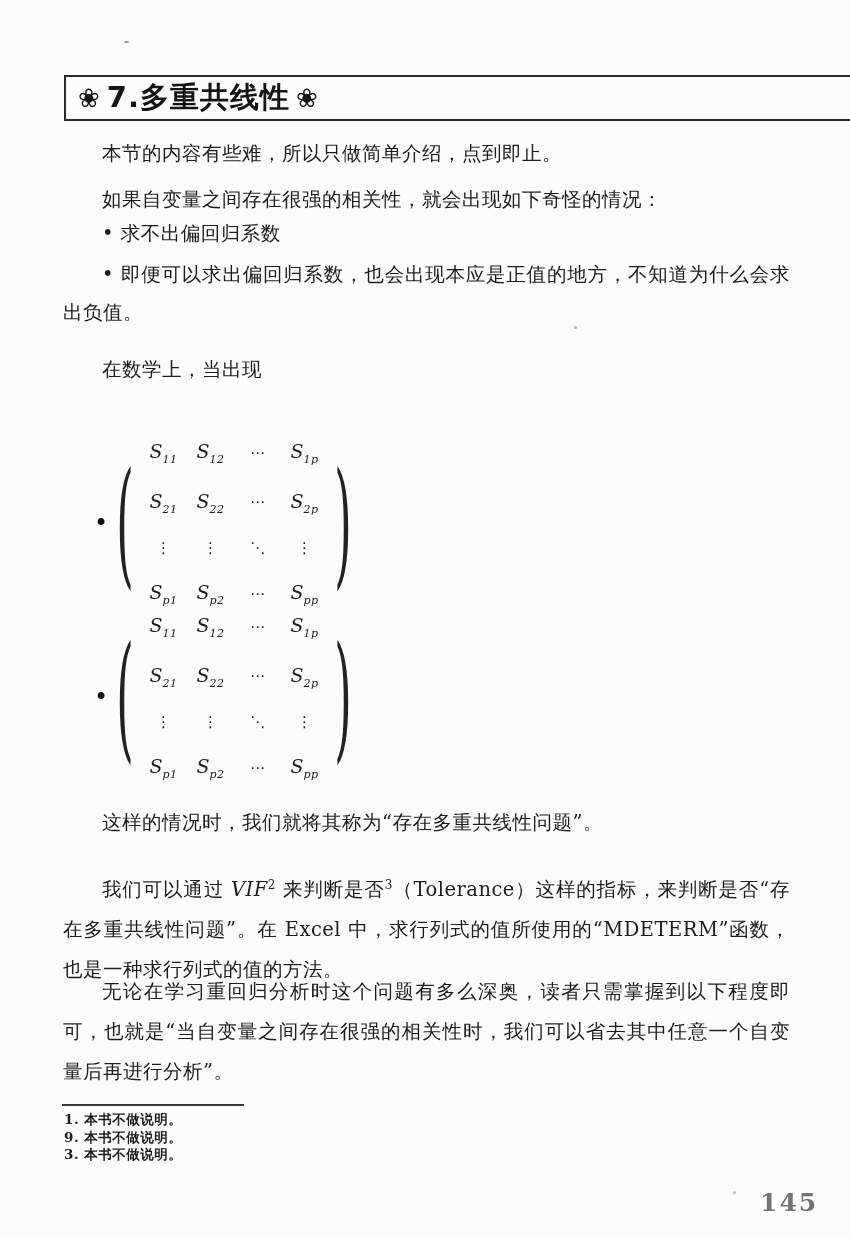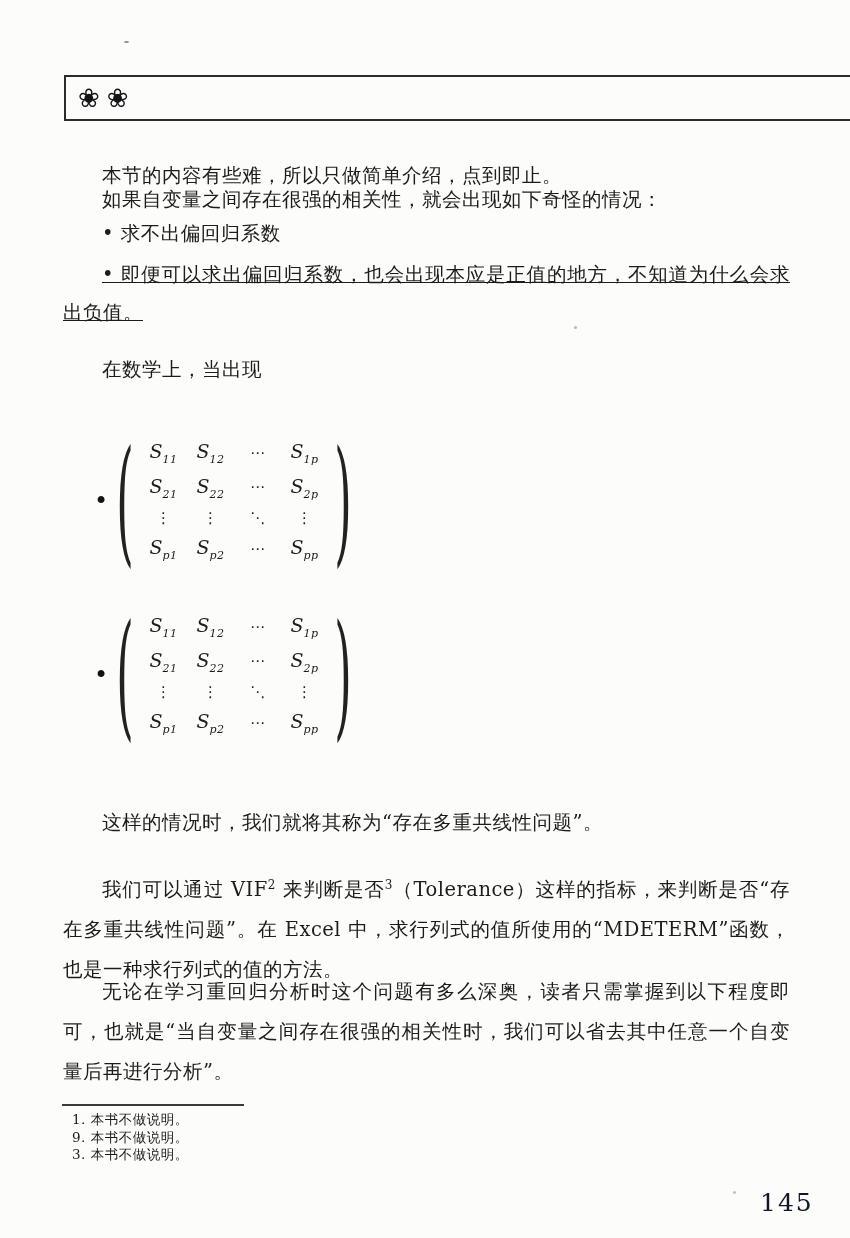--- a/index.html
+++ b/index.html
@@ -19,71 +19,72 @@
     font-weight:bold;font-size:29px;letter-spacing:1px;
     margin-left:12px;display:flex;align-items:center;gap:6px;color:#141414;
   }
   .flower{font-weight:normal;font-size:26px;line-height:1;}
   
   .para{
     position:absolute;left:63px;right:60px;margin:0;
     font-size:19.5px;line-height:39px;text-indent:2em;
     text-align:justify;letter-spacing:0.5px;
   }
-  #p1{top:156px;}
+  #p1{top:134px;}
   #p2{top:180px;}
   #b1{top:214px;}
-  #b2{top:256px;line-height:38px;text-decoration:underline;}
+  #b2{top:256px;line-height:38px;}
   #math-intro{top:350px;}
   #p3{top:803px;}
   #p4{top:870px;line-height:40px;}
   #p5{top:972px;line-height:40px;}
   .para sup, .mcap sup{font-size:12px;vertical-align:super;line-height:0;}
-  .vif{font-family:"DejaVu Serif",serif;}
+  .vif{font-style:italic;font-family:"DejaVu Serif",serif;}
   
   .mat{position:absolute;left:94px;display:flex;align-items:center;}
   #mat0{top:436px;}
   #mat1{top:610px;}
   .mbullet{font-size:24px;margin-right:6px;line-height:1;color:#111;}
   .paren{
     font-family:"DejaVu Serif",serif;font-size:56px;color:#222;
     display:inline-block;transform:scaleY(2.45) scaleX(0.8);line-height:1;
     font-weight:400;
   }
   .mgrid{
     display:grid;grid-template-columns:repeat(4,47px);
-    row-gap:9px;justify-items:center;align-items:center;
+    row-gap:24px;justify-items:center;align-items:center;
     padding:4px 4px;
   }
   .mcell{font-size:18px;white-space:nowrap;}
   .mcell i{font-family:"DejaVu Serif",serif;font-size:19px;}
   .mcell sub{font-size:11px;font-style:italic;letter-spacing:0.5px;}
   .mdots{font-family:"DejaVu Sans","Liberation Sans",sans-serif;font-size:15px;font-style:normal;color:#1c1c1c;}
   .mcap{font-size:20px;margin-left:14px;letter-spacing:0.5px;white-space:nowrap;}
   
   .fn-rule{position:absolute;left:62px;top:1104px;width:182px;border-top:2px solid #3a3a3a;}
-  .fn-list{position:absolute;left:72px;top:1111px;font-size:13.5px;line-height:17.5px;letter-spacing:0.5px;}
+  .fn-list{position:absolute;left:64px;top:1111px;font-size:13.5px;line-height:17.5px;letter-spacing:0.5px;font-weight:bold;}
   .fn-item{display:block;}
   
   .pageno{
     position:absolute;left:760px;top:1188px;
-    font-size:25px;letter-spacing:2px;color:#0f172a;
+    font-size:25px;letter-spacing:2px;color:#737373;font-weight:bold;
   }
   
   .speck{position:absolute;background:#8a8a8a;border-radius:50%;}
   #speck1{left:124px;top:41px;width:5px;height:2px;}
   #speck2{left:574px;top:326px;width:3px;height:3px;background:#b5b5b5;}
   #speck3{left:733px;top:1191px;width:3px;height:3px;background:#c0c0c0;}
 </style>
 </head>
 <body>
 
 <div class="title-box">
   <div class="title-text">
     <span class="flower">❀</span>
+    <span>7.多重共线性</span>
     <span class="flower">❀</span>
   </div>
 </div>
 
 <p class="para" id="p1">本节的内容有些难，所以只做简单介绍，点到即止。</p>
 <p class="para" id="p2">如果自变量之间存在很强的相关性，就会出现如下奇怪的情况：</p>
 <p class="para" id="b1">• 求不出偏回归系数</p>
 <p class="para" id="b2">• 即便可以求出偏回归系数，也会出现本应是正值的地方，不知道为什么会求出负值。</p>
 <p class="para" id="math-intro">在数学上，当出现</p>
 

